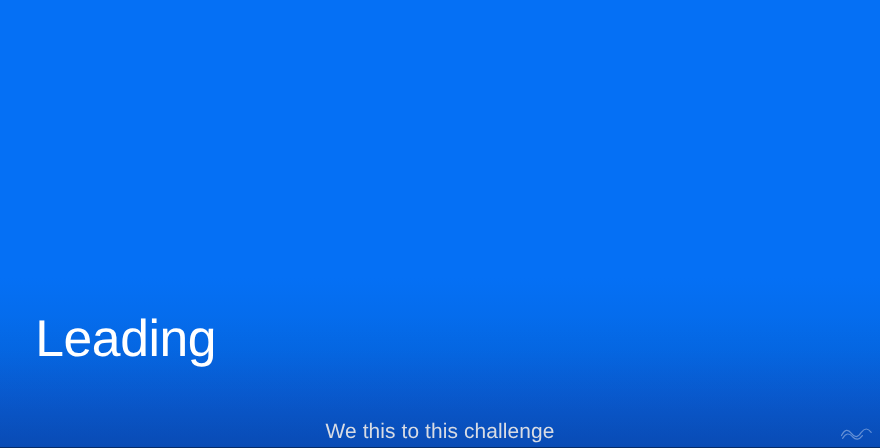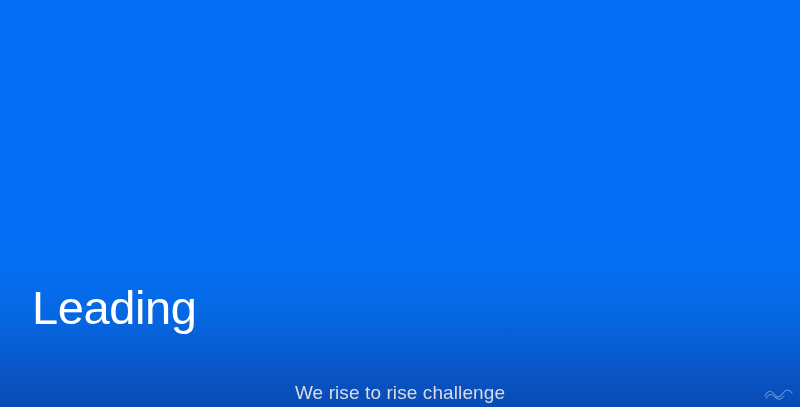--- a/index.html
+++ b/index.html
@@ -90,21 +90,21 @@
 
   <div id="backdrop"></div>
   <div id="bottom-shade"></div>
 
   <div id="headline">
     <span class="hl-line">Leading</span>
     
   </div>
 
   <div id="caption">
-    <span>We rise to rise challenge</span>
+    <span>We this to this challenge</span>
   </div>
 
   <div id="watermark">
     <svg viewBox="0 0 30 14" xmlns="http://www.w3.org/2000/svg" aria-hidden="true">
       <g fill="none" stroke="#AFC6EC" stroke-width="1.1" stroke-linecap="round">
         <path d="M1 9 C4 3, 7 3, 10 7 C13 11, 16 11, 19 6 C22 2, 25 2, 28 6"></path>
         <path d="M2 11.5 C5 6.5, 8 6.5, 11 10 C14 13, 17 13, 20 9"></path>
       </g>
     </svg>
   </div>

